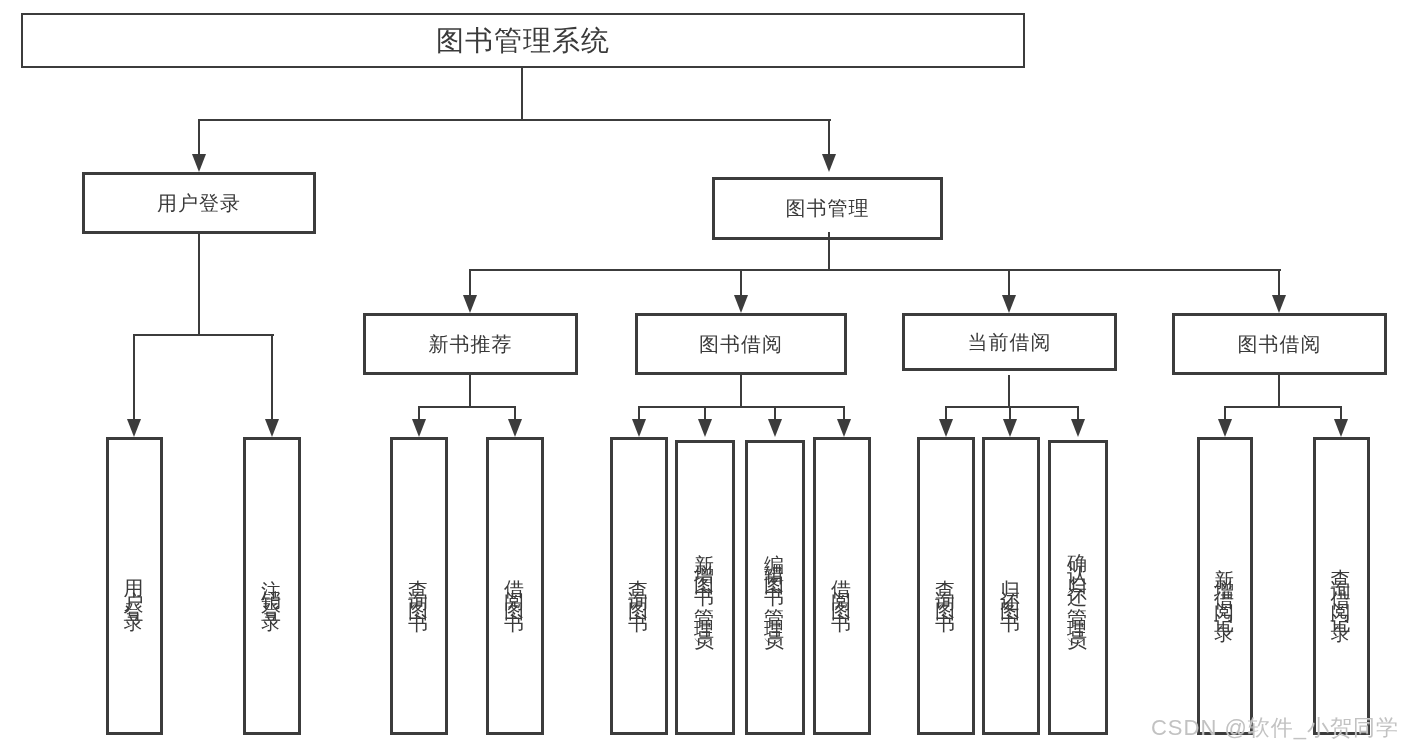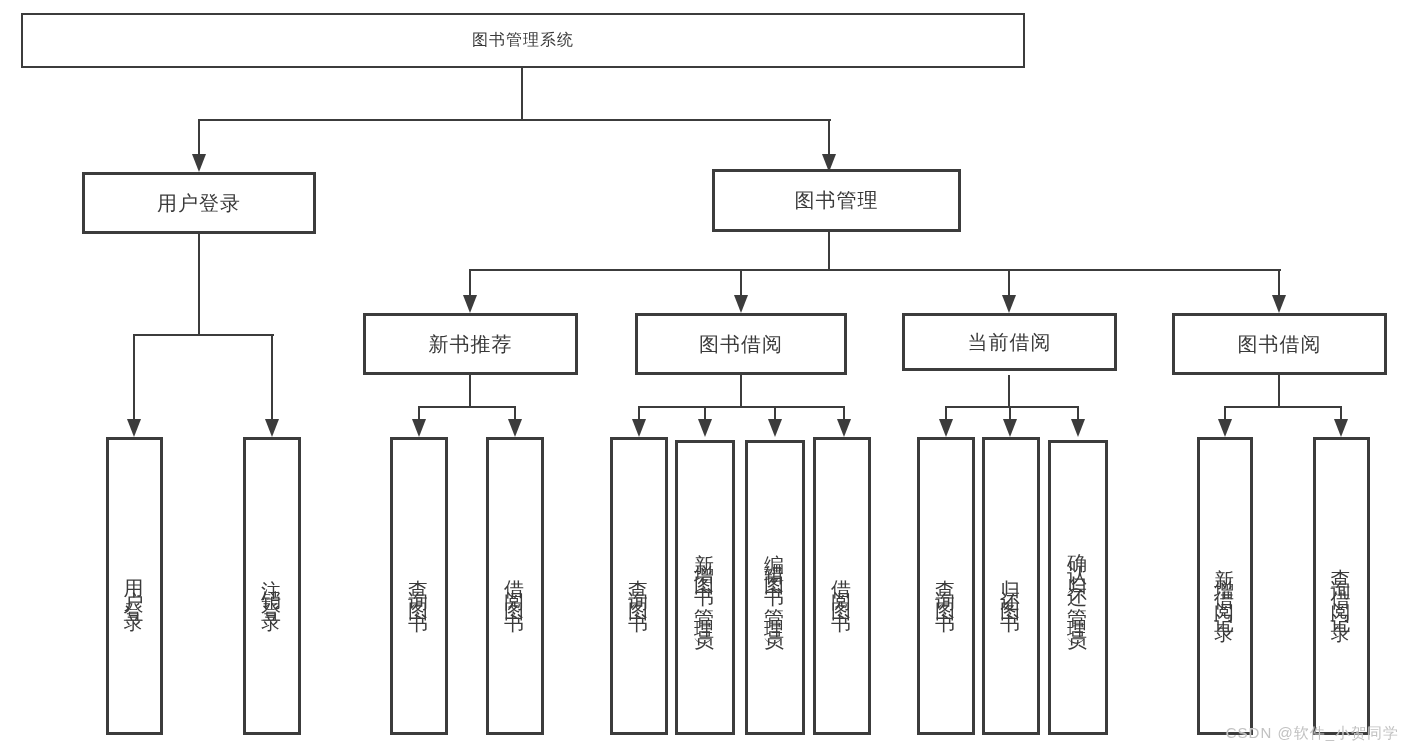--- a/index.html
+++ b/index.html
@@ -21,21 +21,21 @@
   .box{
     position:absolute;
     background:#fff;
     border:3px solid var(--line);
     display:flex;align-items:center;justify-content:center;
     font-size:20px;
     letter-spacing:1px;
     color:var(--text);
     text-align:center;
   }
-  .box.root{border-width:2px;font-size:16px;}
+  .box.root{border-width:2px;font-size:28px;}
   
   .leaf{
     position:absolute;
     background:#fff;
     border:3px solid var(--line);
     display:flex;align-items:center;justify-content:center;
     font-size:20px;
     color:var(--text);
   }
   .leaf span{
@@ -49,21 +49,21 @@
   .hl{position:absolute;height:2px;background:var(--line);}
   .ah{
     position:absolute;width:0;height:0;
     border-left:7px solid transparent;
     border-right:7px solid transparent;
     border-top:18px solid var(--line);
   }
   .watermark{
     position:absolute;
     right:6px;bottom:4px;
-    font-size:15px;
+    font-size:22px;
     color:var(--wm);
     letter-spacing:1px;
     z-index:10;
     text-shadow:0 1px 1px rgba(255,255,255,0.6);
   }
 </style>
 </head>
 <body>
 
 <div class="canvas">
@@ -71,21 +71,21 @@
   <div class="box root" style="left:21px;top:13px;width:1004px;height:55px;">图书管理系统</div>
 
   <div class="vl" style="left:521px;top:68px;height:52px;"></div>
   <div class="hl" style="left:198px;top:119px;width:633px;"></div>
   <div class="vl" style="left:198px;top:119px;height:36px;"></div>
   <div class="ah" style="left:192px;top:154px;"></div>
   <div class="vl" style="left:828px;top:119px;height:36px;"></div>
   <div class="ah" style="left:822px;top:154px;"></div>
 
   <div class="box" style="left:82px;top:172px;width:234px;height:62px;">用户登录</div>
-  <div class="box" style="left:712px;top:169px;width:249px;height:63px;">图书管理</div>
+  <div class="box" style="left:712px;top:177px;width:231px;height:63px;">图书管理</div>
 
   <div class="vl" style="left:198px;top:234px;height:101px;"></div>
   <div class="hl" style="left:133px;top:334px;width:141px;"></div>
   <div class="vl" style="left:133px;top:334px;height:86px;"></div>
   <div class="ah" style="left:127px;top:419px;"></div>
   <div class="vl" style="left:271px;top:334px;height:86px;"></div>
   <div class="ah" style="left:265px;top:419px;"></div>
 
   <div class="vl" style="left:828px;top:232px;height:38px;"></div>
   <div class="hl" style="left:469px;top:269px;width:812px;"></div>

